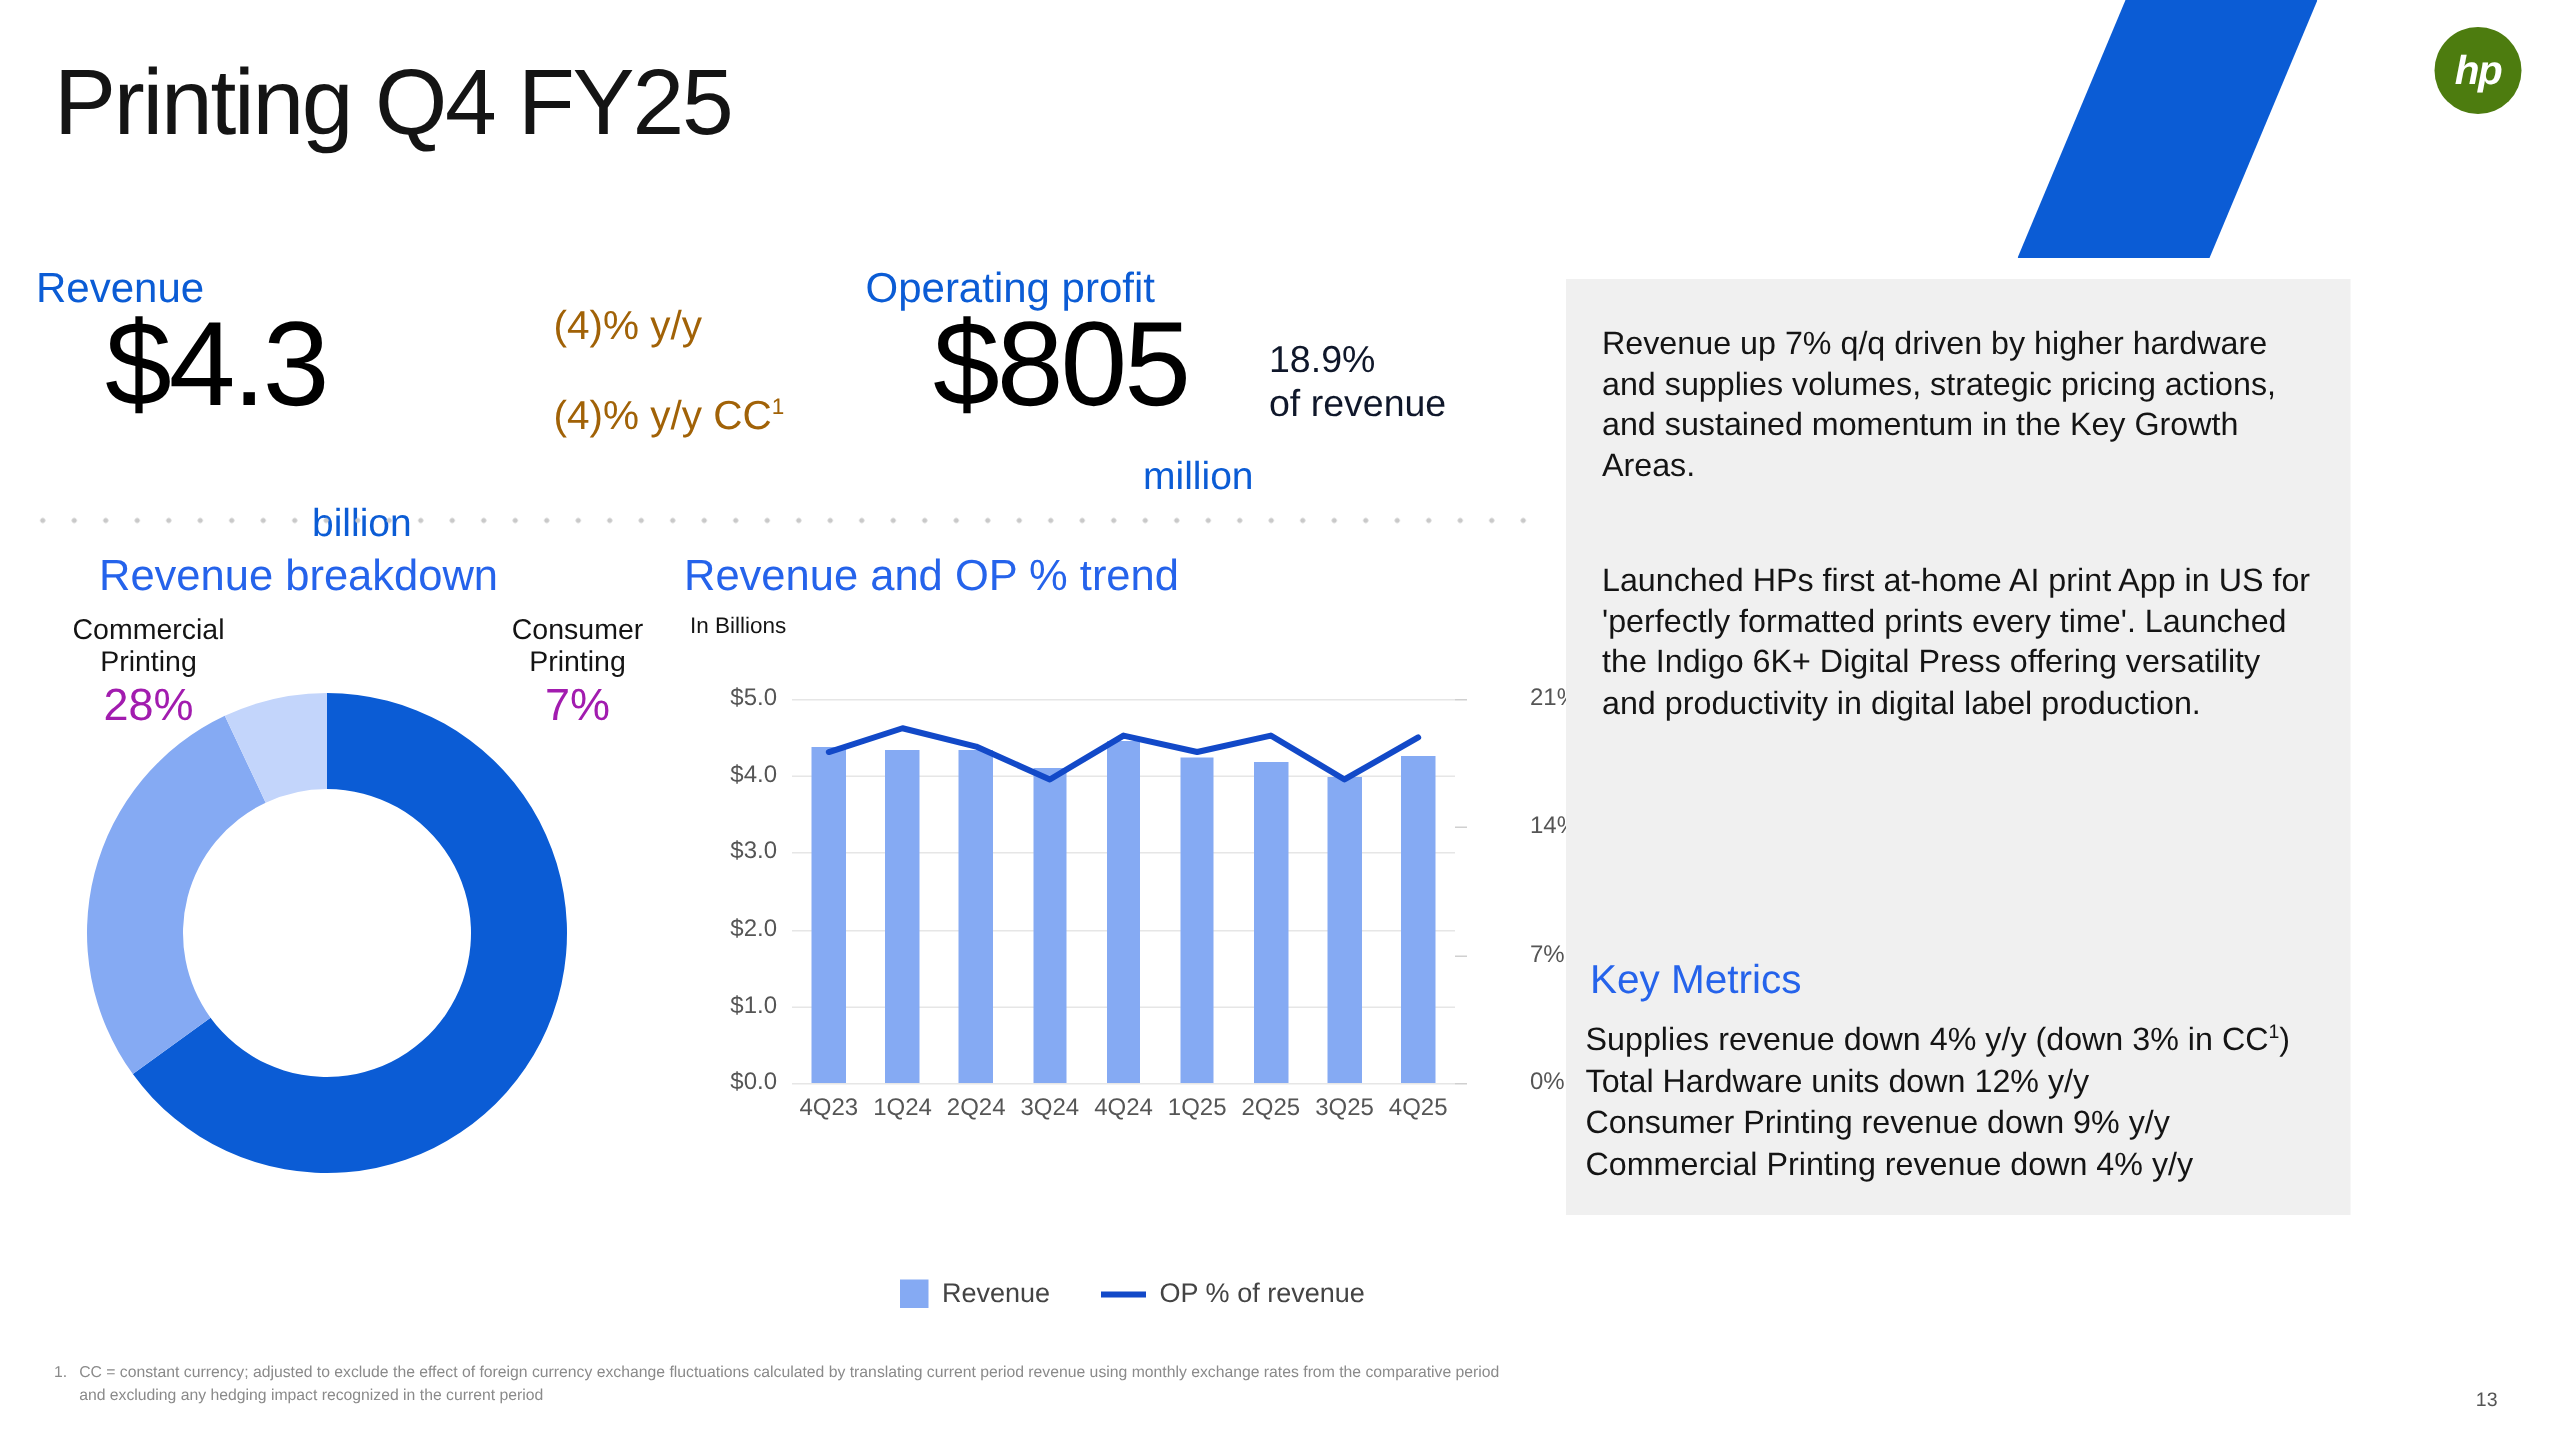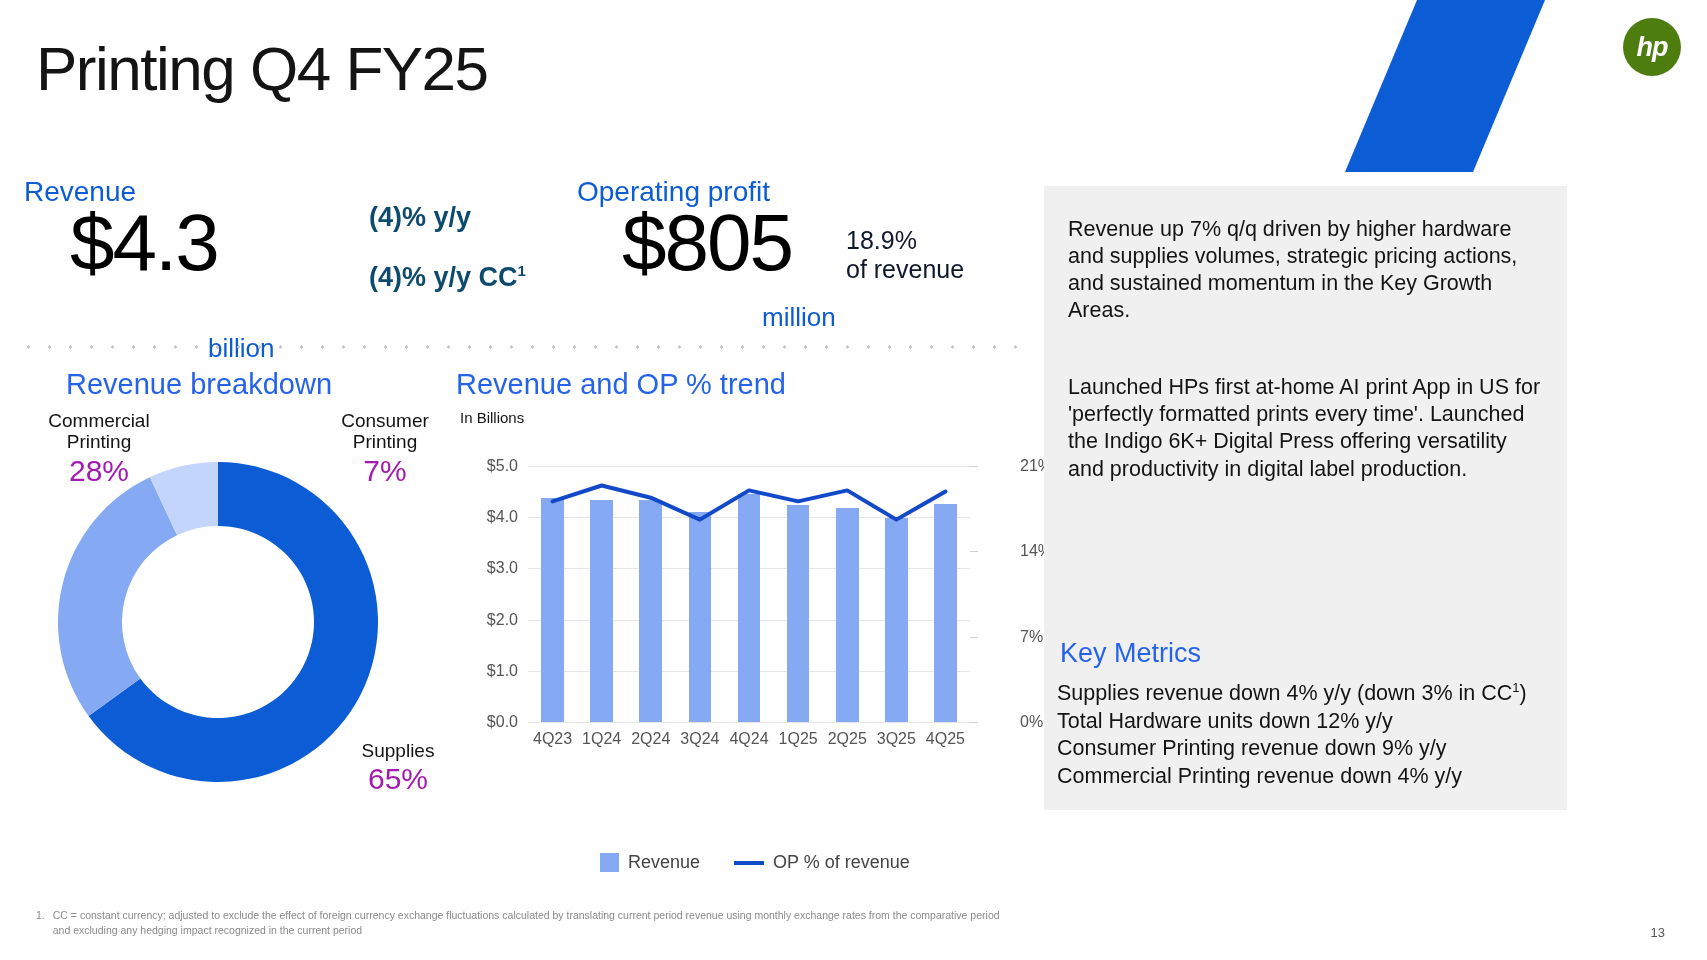--- a/index.html
+++ b/index.html
@@ -39,21 +39,21 @@
     position:absolute;color:#0b5cd5;font-size:28px;font-weight:400;
   }
   .kpi-value{
     position:absolute;color:#000000;font-size:80px;line-height:.92;font-weight:400;
     letter-spacing:-2px;
   }
   .kpi-unit{
     position:absolute;color:#0b5cd5;font-size:26px;font-weight:400;
   }
   .kpi-note{
-    position:absolute;color:#0c4a6e;font-size:27px;font-weight:700;text-align:right;
+    position:absolute;color:#a16207;font-size:27px;font-weight:400;text-align:right;
   }
   .kpi-note sup{font-size:15px;vertical-align:super;}
   .kpi-side{
     position:absolute;color:#0f172a;font-size:25px;line-height:1.15;font-weight:400;
   }
   #rev-label{left:0px;top:6px;}
   #rev-value{left:46px;top:36px;}
   #rev-unit{left:184px;top:132px;margin-top:31px;}
   #rev-yoy{left:345px;top:32px;}
   #rev-yoycc{left:345px;top:92px;}
@@ -164,24 +164,20 @@
 
   <div class="donut-lbl" id="lbl-comm">
     <div>Commercial</div>
     <div>Printing</div>
     <div class="donut-pct">28%</div>
   </div>
   <div class="donut-lbl" id="lbl-cons">
     <div>Consumer</div>
     <div>Printing</div>
     <div class="donut-pct">7%</div>
-  </div>
-  <div class="donut-lbl" id="lbl-sup">
-    <div>Supplies</div>
-    <div class="donut-pct">65%</div>
   </div>
 
   <div class="donut-wrap">
     <svg id="donut-svg" width="340" height="340" viewBox="0 0 340 340">
         <path d="M 170 10 A 160 160 0 1 1 40.557280900008436 264.04564036679574 L 92.33436854000506 226.42738422007744 A 96 96 0 1 0 170 74 Z" fill="#0b5cd5"></path>
         <path d="M 40.557280900008436 264.04564036679574 A 160 160 0 0 1 101.87531334958832 25.22767160543691 L 129.125188009753 83.13660296326213 A 96 96 0 0 0 92.33436854000506 226.42738422007744 Z" fill="#85aaf3"></path>
         <path d="M 101.87531334958832 25.22767160543691 A 160 160 0 0 1 169.99999999999997 10 L 169.99999999999997 74 A 96 96 0 0 0 129.125188009753 83.13660296326213 Z" fill="#c3d5fb"></path>
       </svg>
   </div>
 

